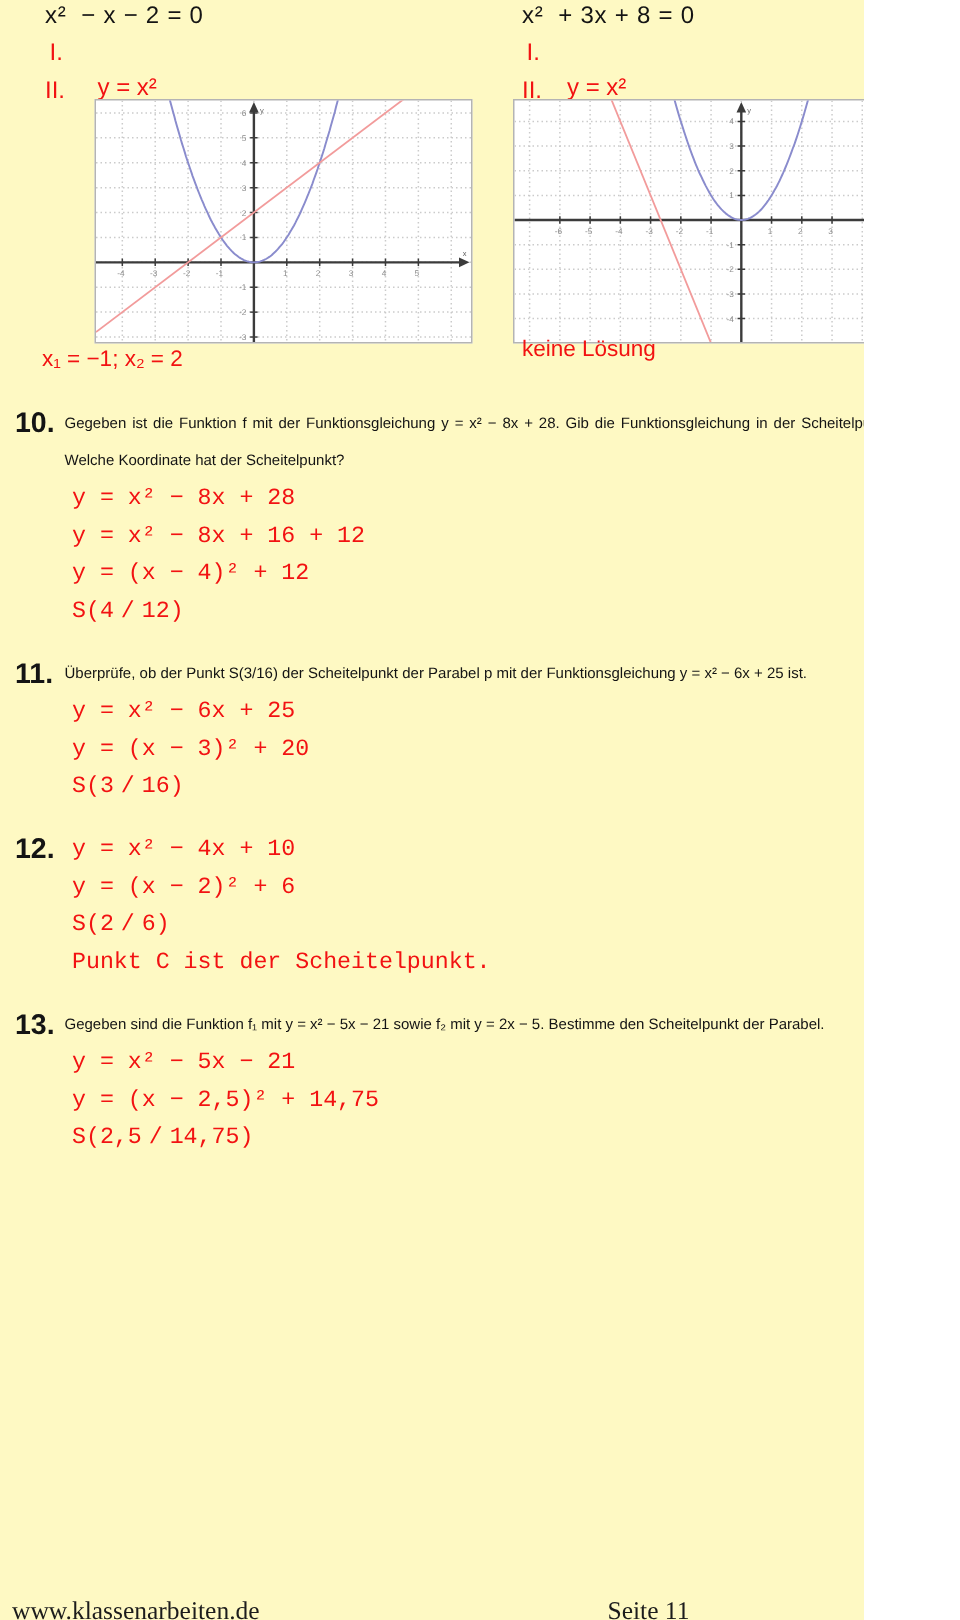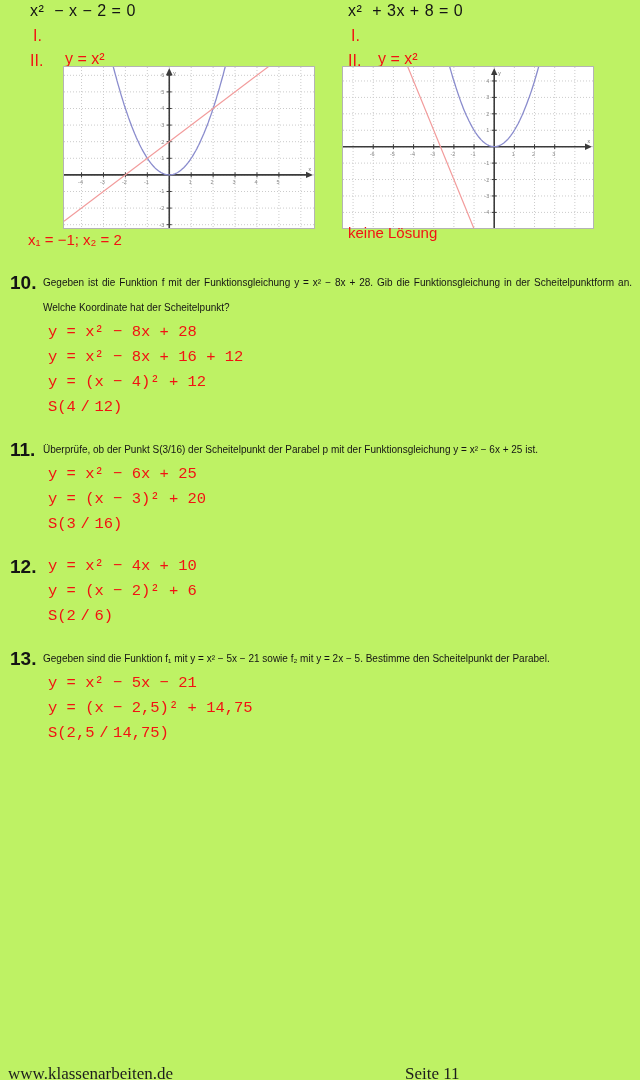--- a/index.html
+++ b/index.html
@@ -1,17 +1,17 @@
 <!DOCTYPE html>
 <html><head>
 <meta charset="utf-8">
 <style>
   html,body { margin:0; padding:0; background:#ffffff; }
   .page {
-    position:relative; width:640px; height:1080px; background:#bef264;
+    position:relative; width:576px; height:1080px; background:#fef9c3;
     font-family:"Liberation Sans","DejaVu Sans",sans-serif; color:#141414;
     overflow:hidden;
   }
   .abs { position:absolute; }
   .eq { font-size:16px; letter-spacing:0.5px; white-space:pre-wrap; }
   .red { color:#f21212; }
   .step-label { font-size:16px; }
   .formula { font-size:16px; white-space:pre-wrap;margin-top:24px; }
   .graph-frame { position:absolute; border:1px solid #b4b4b4; background:#fff; }
   .answer { font-size:15px; white-space:pre-wrap; }
@@ -216,20 +216,21 @@
       </div>
     </div>
 
     <div class="problem">
       <div class="pnum">12.</div>
       <div class="pbody">
         <div class="psol">
           <div class="sline">y = x² − 4x + 10</div>
           <div class="sline">y = (x − 2)² + 6</div>
           <div class="sline">S(2 / 6)</div>
+          <div class="sline">Punkt C ist der Scheitelpunkt.</div>
         </div>
       </div>
     </div>
 
     <div class="problem">
       <div class="pnum">13.</div>
       <div class="pbody">
         <div class="ptext">Gegeben sind die Funktion f₁ mit y = x² − 5x − 21 sowie f₂ mit y = 2x − 5. Bestimme den Scheitelpunkt der Parabel.</div>
         <div class="psol">
           <div class="sline">y = x² − 5x − 21</div>

